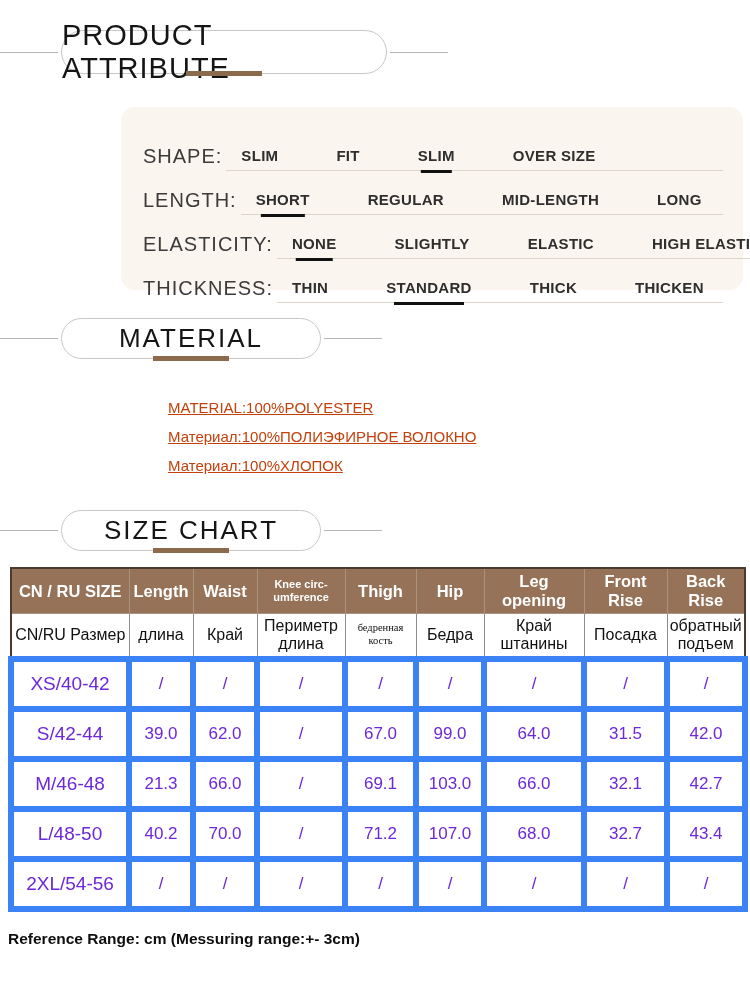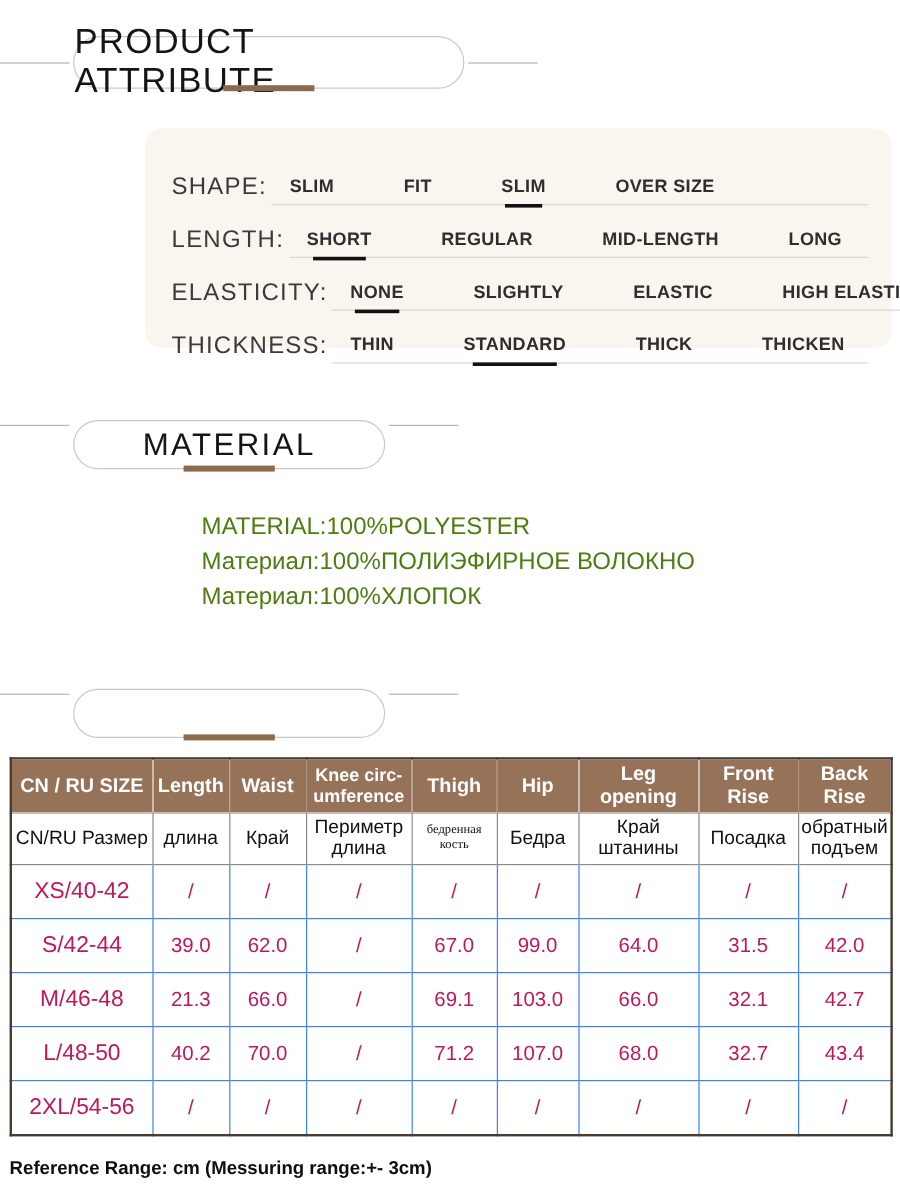--- a/index.html
+++ b/index.html
@@ -15,21 +15,21 @@
     position:relative;background:#fff;border:1px solid #c8c8c8;border-radius:24px;
     display:flex;align-items:center;justify-content:center;margin:0 3px;
   }
   .pill .accent-bar{
     position:absolute;left:50%;transform:translateX(-50%);bottom:-3px;
     width:76px;height:5px;background:#8d6a4c;
   }
   .sh-large{margin-top:30px;}
   .sh-large .pill{width:324px;height:42px;}
   .sh-large .pill-title{font-size:29px;letter-spacing:1px;color:#151515;}
-  .sh-small .pill{width:258px;height:39px;margin-top:32px;}
+  .sh-small .pill{width:258px;height:39px;}
   .sh-small .pill-title{font-size:26px;letter-spacing:2px;color:#151515;}
 
   
   .attr-panel{
     width:622px;margin:33px 0 0 121px;background:#faf5ee;border-radius:14px;
     padding:20px 20px 14px 22px;box-sizing:border-box;height:183px;
   }
   .attr-row{display:flex;align-items:flex-end;height:44px;box-sizing:border-box;}
   .attr-label{
     font-size:20px;color:#3b3b3b;letter-spacing:1px;white-space:nowrap;
@@ -43,42 +43,42 @@
     font-size:15px;font-weight:bold;color:#2e2e2e;letter-spacing:.3px;
     position:relative;margin:0 15px;white-space:nowrap;
   }
   .attr-opt.selected::after{
     content:"";position:absolute;left:50%;transform:translateX(-50%);
     bottom:-9px;width:82%;height:3.5px;background:#111;
   }
 
   
   .material-lines{margin:34px 0 0 168px;}
-  .material-line{font-size:20px;line-height:29px;color:#4d7c0f;}
+  .material-line{font-size:15px;line-height:29px;color:#c2410c;text-decoration:underline;}
 
   
   .size-table{
     border-collapse:collapse;table-layout:fixed;width:734px;margin:16px 8px 0 8px;
     border:2px solid #4a3b30;
   }
   .size-table th,.size-table td{
     text-align:center;vertical-align:middle;padding:0 2px;overflow:hidden;
   }
   .size-table thead tr.hdr-en th{
     background:#957258;color:#ffffff;font-weight:bold;font-size:16.5px;
     height:44px;border:1px solid #a9927e;line-height:1.15;
   }
-  .size-table thead tr.hdr-en th.small-en{font-size:15px;}
+  .size-table thead tr.hdr-en th.small-en{font-size:11px;}
   .size-table thead tr.hdr-ru td{
     background:#fff;color:#111;font-size:16px;height:42px;
     border:1px solid #8c8c8c;line-height:1.15;
   }
   .size-table thead tr.hdr-ru td.tiny{font-size:10.5px;line-height:1.2;font-family:Liberation Serif, serif;}
   .size-table tbody td{
-    border:1px solid #3b82f6;font-size:17px;height:44px;color:#be185d;
+    border:6px solid #3b82f6;font-size:17px;height:44px;color:#6d28d9;
   }
   .size-table tbody td.size-col{font-size:19px;}
 
   
   .notes{margin:18px 0 4px 8px;}
   .note-1{font-size:15.5px;font-weight:bold;color:#0e0e0e;margin-bottom:11px;}
 </style>
 </head>
 <body>
 
@@ -141,20 +141,21 @@
 
 <div class="material-lines">
   <div class="material-line">MATERIAL:100%POLYESTER</div>
   <div class="material-line">Материал:100%ПОЛИЭФИРНОЕ ВОЛОКНО</div>
   <div class="material-line">Материал:100%ХЛОПОК</div>
 </div>
 
 <div class="section-header sh-small" style="margin-top:30px;">
   <span class="sh-line"></span>
   <span class="pill">
+    <span class="pill-title">SIZE CHART</span>
     <span class="accent-bar"></span>
   </span>
   <span class="sh-line"></span>
 </div>
 
 <table class="size-table">
   <colgroup>
     <col style="width:118px">
       <col style="width:64px">
       <col style="width:64px">

